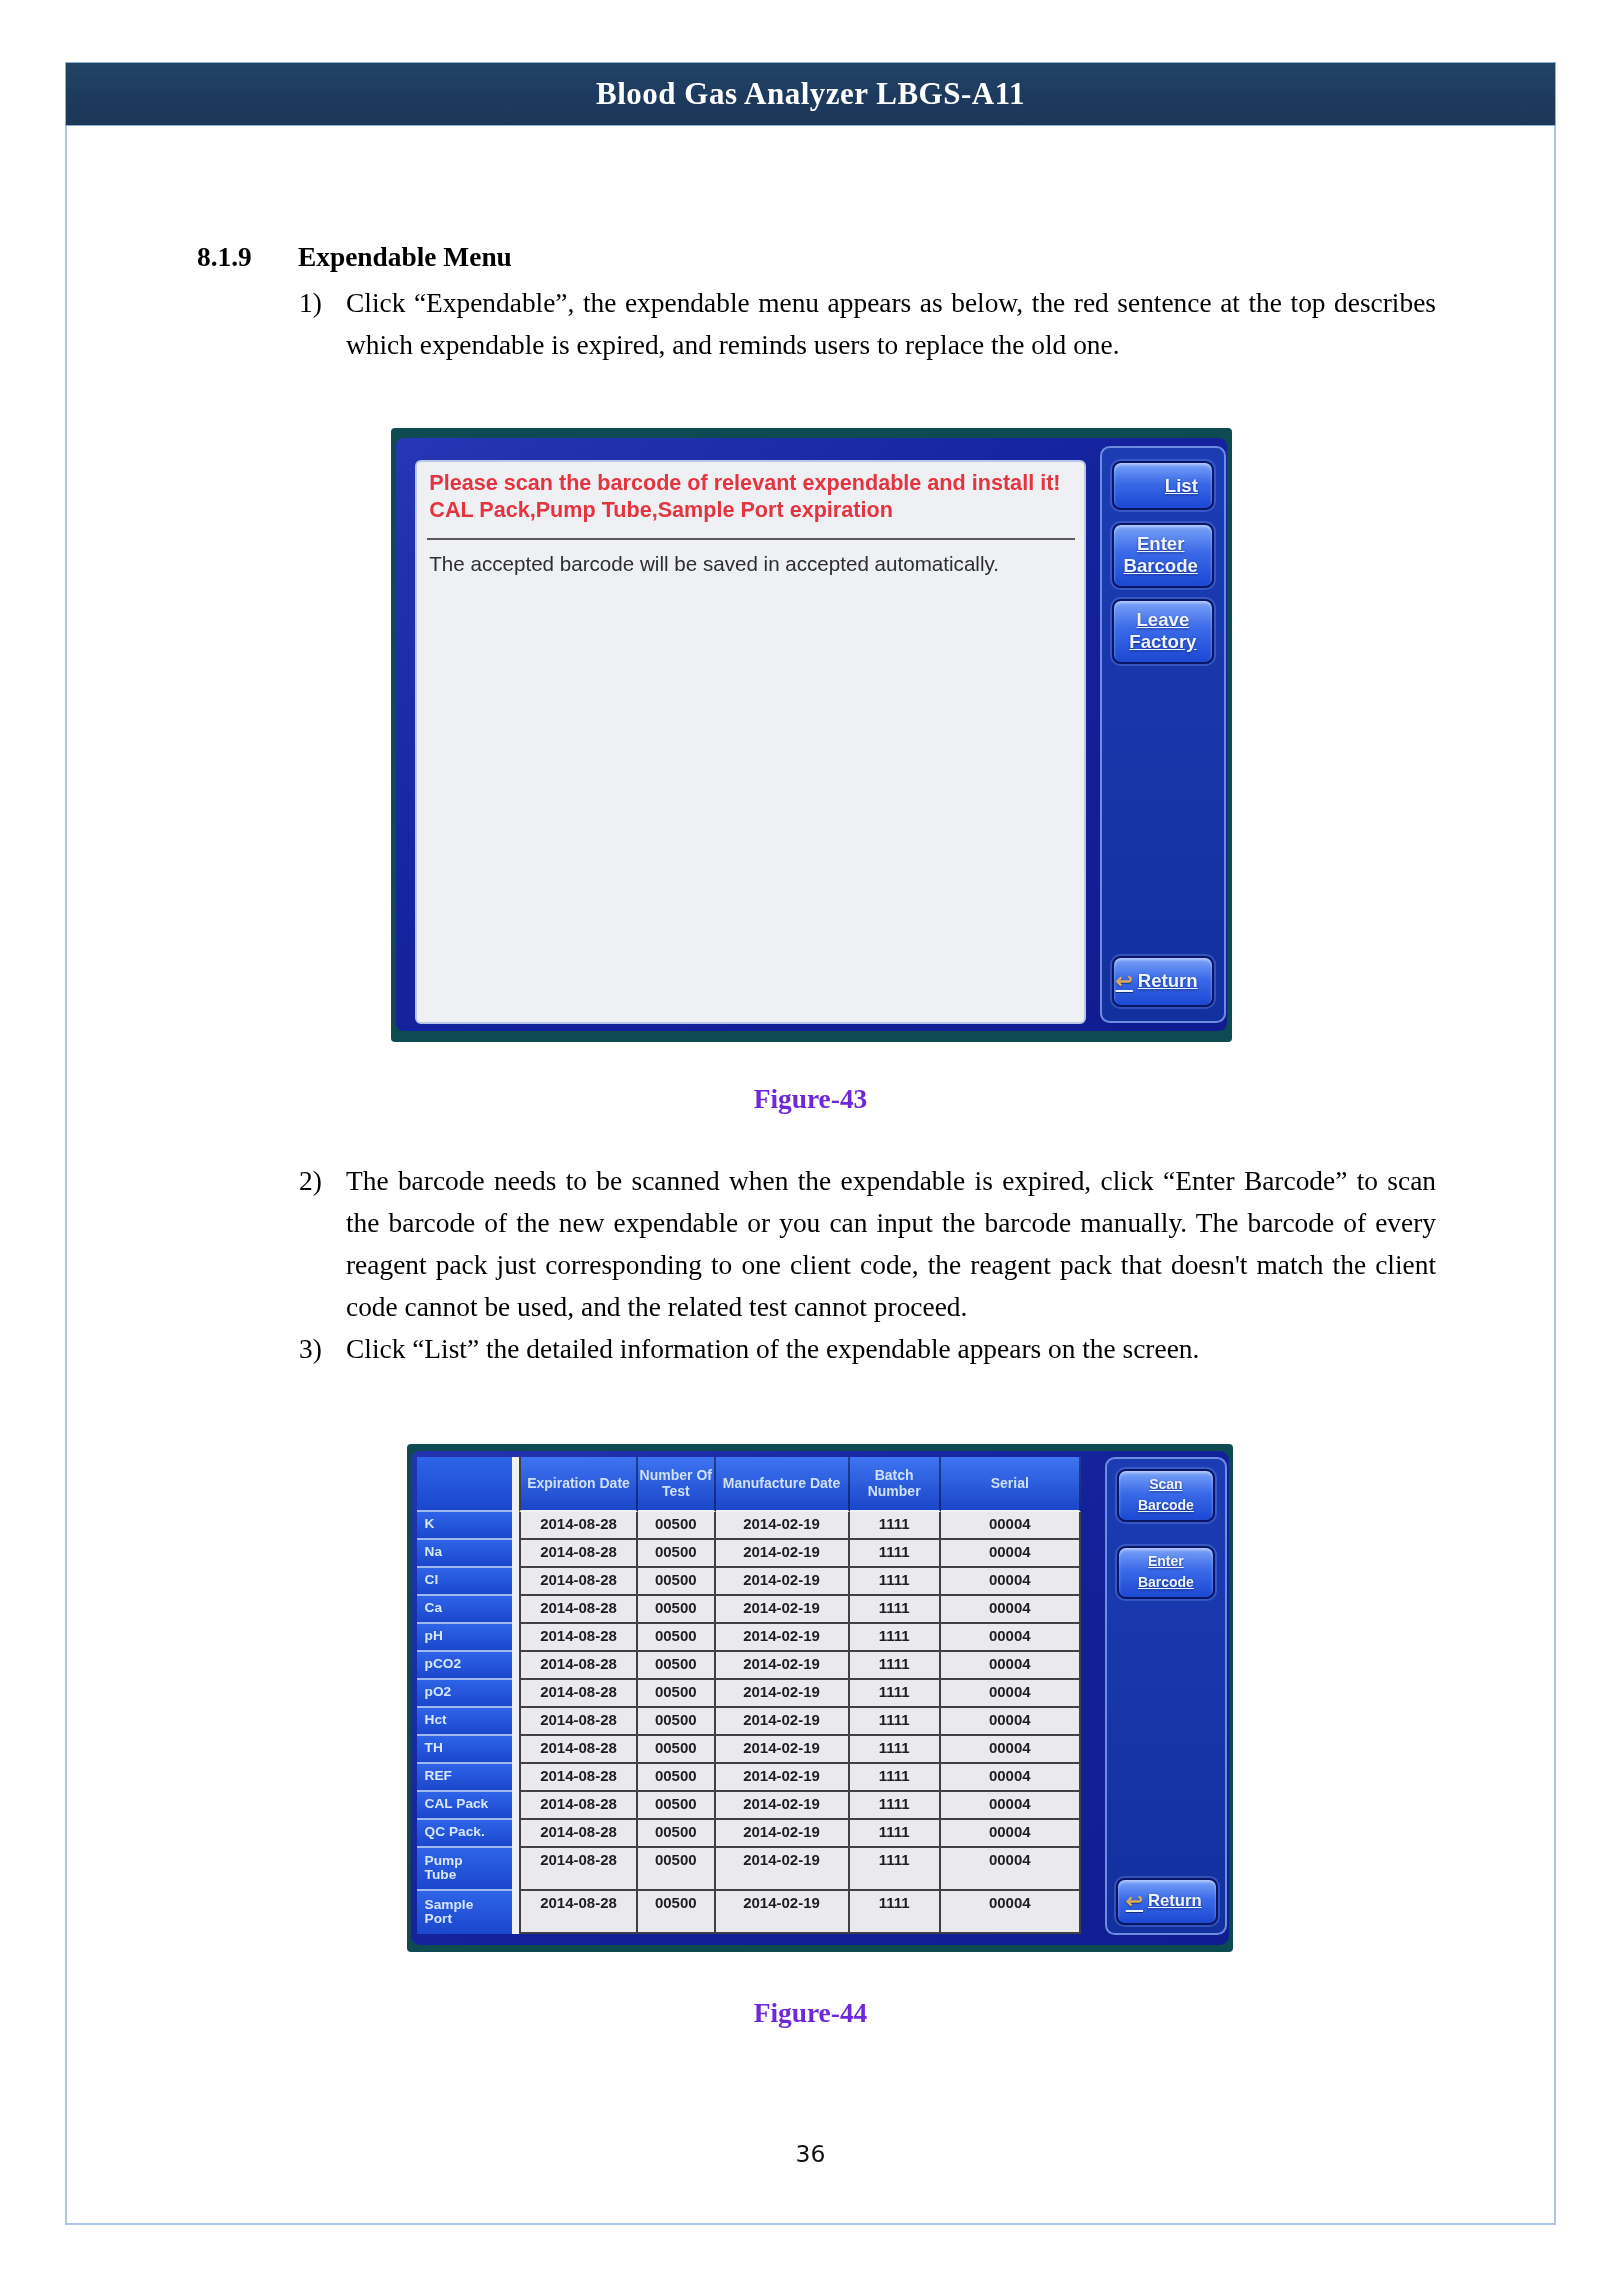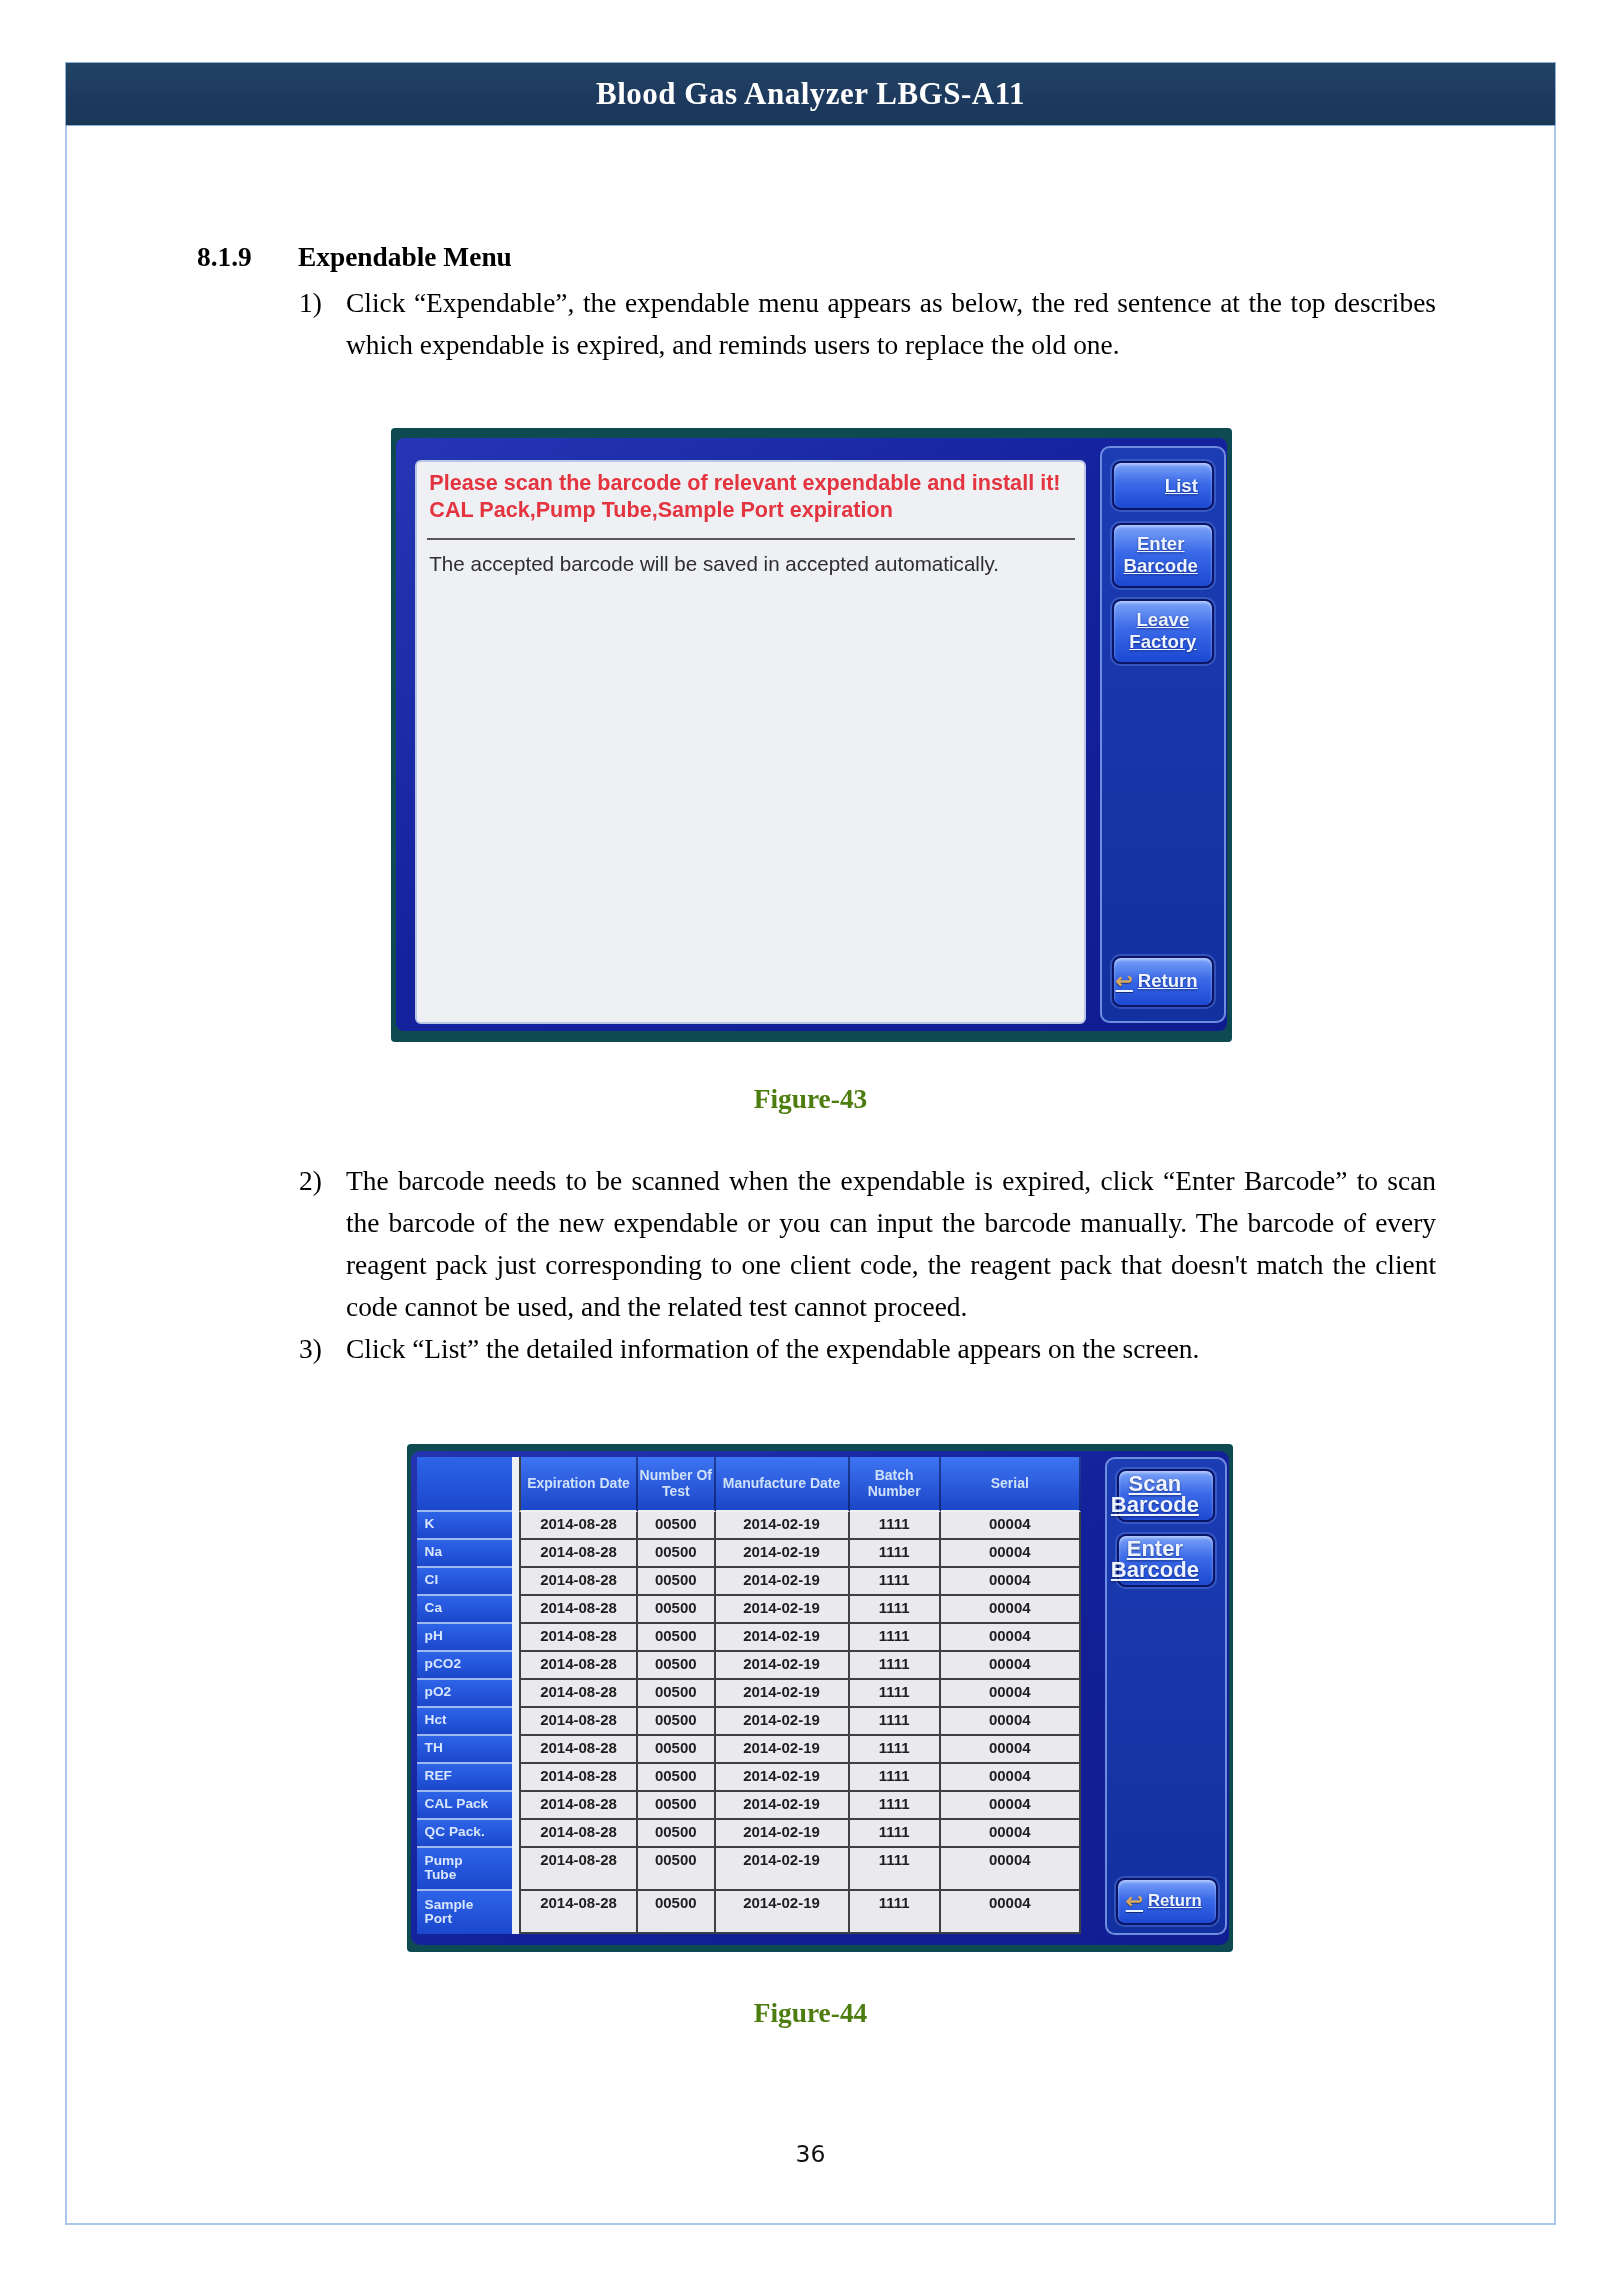--- a/index.html
+++ b/index.html
@@ -21,21 +21,21 @@
   .sec-heading { position:absolute; left:197px; top:242px; font-size:27.4px; font-weight:bold; color:#000; }
   .sec-num { display:inline-block; width:101px; }
   .doc-list { position:absolute; left:299px; width:1137px; font-size:27.4px; line-height:42px;
               color:#000; }
   .doc-list.first { top:282px; }
   .doc-list.second { top:1160px; }
   .doc-item { position:relative; padding-left:47px; text-align:justify; }
   .doc-item .marker { position:absolute; left:0; top:0; }
 
   .fig-caption { position:absolute; left:0; width:1621px; text-align:center;
-                 font-size:27.4px; font-weight:bold; color:#4d7c0f; }
+                 font-size:27.4px; font-weight:bold; color:#6d28d9; }
   .cap43 { top:1084px; }
   .cap44 { top:1998px; }
 
   .page-num { position:absolute; left:0; top:2140px; width:1621px; text-align:center;
               font-family:"DejaVu Sans", sans-serif; font-size:23.5px; color:#111; }
 
   
   .dev-btn { display:flex; align-items:center; justify-content:flex-end; text-align:center;
              width:102px; margin:0 auto;
              background:linear-gradient(180deg,#7ba3f8 0%,#3a6ae8 45%,#1c48d2 100%);
@@ -89,21 +89,21 @@
              display:flex; align-items:center; justify-content:center; text-align:center;
              border-right:2px solid rgba(8,16,70,.55); border-bottom:2.9px solid #eef0f4; }
   .t-cell { background:#e9e9ee; color:#1e1e1e; font-size:15px; font-weight:bold;
             display:flex; align-items:flex-start; justify-content:center; padding-top:2.9px;
             border-right:2px solid #3f3f46; border-bottom:2px solid #3f3f46; }
   .t-cell.first, .t-hcell.first { border-left:2px solid #3f3f46; }
   .c1 { width:120px; } .c2 { width:78px; } .c3 { width:135px; } .c4 { width:92px; } .c5 { width:141px; }
   .f44-sidebar { position:absolute; left:694px; top:5.9px; width:122px; bottom:9.8px;
                  background:linear-gradient(180deg,#1c3cb4 0%,#12309e 100%);
                  border:2px solid #6e8ce0; border-radius:9.8px; padding-top:9.8px; }
-  .btn-44 { height:53px; margin-bottom:12px; font-size:22px; line-height:20.6px; width:98px; }
+  .btn-44 { height:53px; margin-bottom:24px; font-size:14px; line-height:20.6px; width:98px; }
 </style>
 </head>
 <body>
 
 <div class="page-frame"></div>
 
 <div class="header-bar">
   <span class="header-title">Blood Gas Analyzer LBGS-A11</span>
 </div>
 

